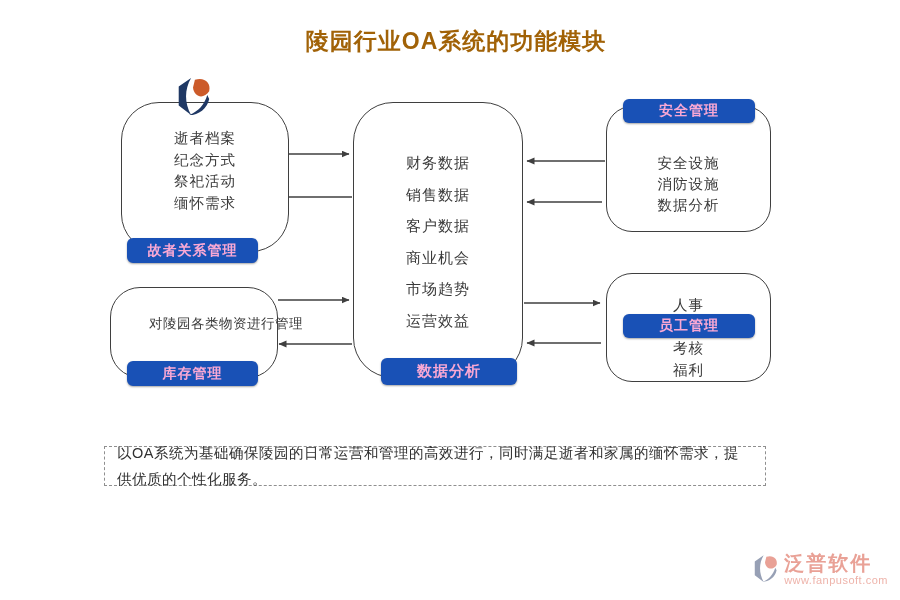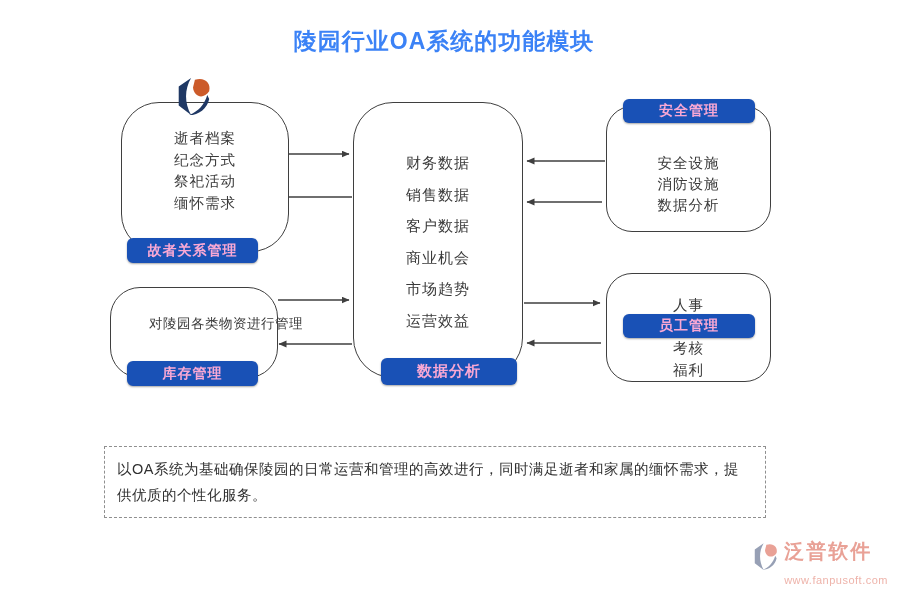--- a/index.html
+++ b/index.html
@@ -1,45 +1,45 @@
 <!DOCTYPE html>
 <html><head>
 <meta charset="utf-8">
 <style>
   html,body{margin:0;padding:0;background:#ffffff;}
   #canvas{
     position:relative;width:900px;height:600px;background:#ffffff;overflow:hidden;
     font-family:"Liberation Sans","DejaVu Sans",sans-serif;
   }
   .title{
-    position:absolute;left:4px;top:26px;width:880px;text-align:center;
-    font-size:23px;font-weight:bold;color:#3b82f6;letter-spacing:1px;
+    position:absolute;left:16px;top:26px;width:880px;text-align:center;
+    font-size:23px;font-weight:bold;color:#a16207;letter-spacing:1px;
   }
   .node{
     position:absolute;border:1.5px solid #3f3f3f;background:#ffffff;box-sizing:border-box;
   }
   .node-items{
     position:absolute;left:0;width:100%;display:flex;flex-direction:column;align-items:center;
     color:#3a3a3a;
   }
   .blue-label{
     position:absolute;background:#1951b6;color:#f9a8d4;font-weight:bold;
     display:flex;align-items:center;justify-content:center;
     border-radius:6px;box-shadow:0 1px 2px rgba(0,0,0,0.35);
     font-size:14px;letter-spacing:1px;z-index:3;
   }
   .arrow-layer{position:absolute;left:0;top:0;width:900px;height:600px;pointer-events:none;}
   .summary-box{
-    position:absolute;left:104px;top:446px;width:662px;height:72px;box-sizing:border-box;
+    position:absolute;left:104px;top:446px;width:662px;height:40px;box-sizing:border-box;
     border:1px dashed #8f8f8f;background:#ffffff;
     padding:6px 12px;display:flex;align-items:center;
     font-size:14.5px;line-height:26px;color:#303030;letter-spacing:0.5px;
   }
   .footer{position:absolute;right:12px;bottom:14px;display:flex;align-items:flex-start;gap:4px;}
-  .footer-text{display:flex;flex-direction:column;align-items:flex-start;gap:12px;}
+  .footer-text{display:flex;flex-direction:column;align-items:flex-start;}
   .footer-brand{font-size:20px;font-weight:bold;color:#e9a196;letter-spacing:2px;line-height:22px;}
   .footer-url{font-size:11px;color:#eeb3aa;letter-spacing:0.5px;}
   .item{white-space:nowrap;}
 </style>
 </head>
 <body>
 
 <div id="canvas">
 
   <div class="title">陵园行业OA系统的功能模块</div>

